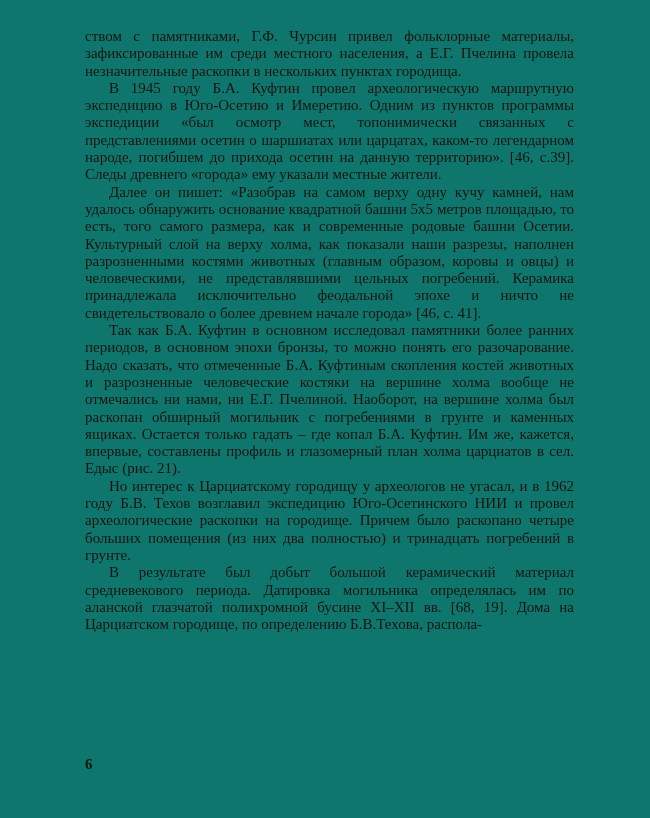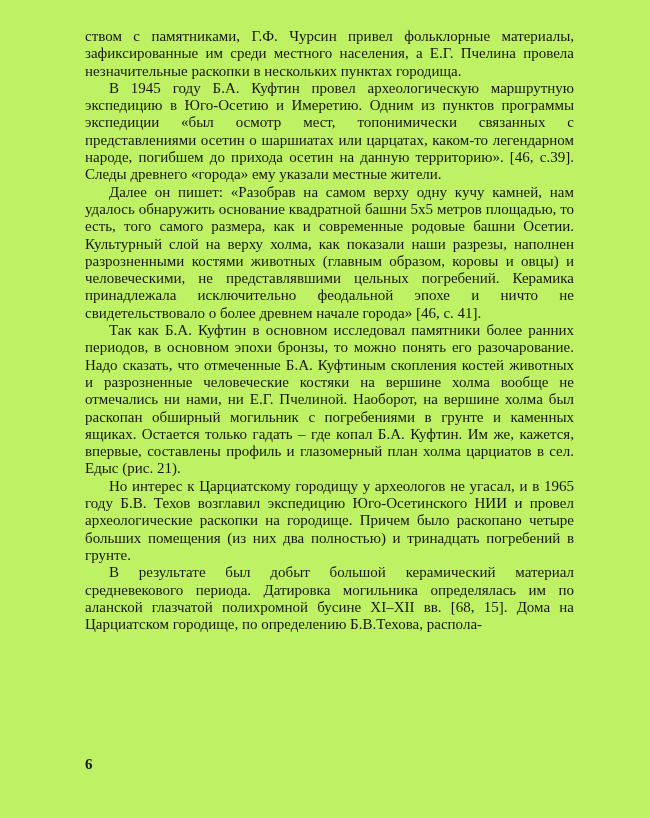--- a/index.html
+++ b/index.html
@@ -9,21 +9,21 @@
   body {
     width: 650px;
     height: 818px;
     background: #f4f4f1;
     font-family: "Liberation Serif", serif;
   }
   .page {
     position: relative;
     width: 650px;
     height: 818px;
-    background: #bef264;
+    background: #0f766e;
     color: #17140f;
     overflow: hidden;
   }
   .text-block {
     position: absolute;
     left: 85px;
     top: 28px;
     width: 489px;
     font-size: 15px;
     line-height: 17.3px;
@@ -47,17 +47,17 @@
 </style>
 </head>
 <body>
 
 <div class="page">
   <div class="text-block">
     <p class="continuation">ством с памятниками, Г.Ф. Чурсин привел фольклорные материалы, зафиксированные им среди местного населения, а Е.Г. Пчелина провела незначительные раскопки в нескольких пунктах городища.</p>
     <p>В 1945 году Б.А. Куфтин провел археологическую маршрутную экспедицию в Юго-Осетию и Имеретию. Одним из пунктов программы экспедиции «был осмотр мест, топонимически связанных с представлениями осетин о шаршиатах или царцатах, каком-то легендарном народе, погибшем до прихода осетин на данную территорию». [46, с.39]. Следы древнего «города» ему указали местные жители.</p>
     <p>Далее он пишет: «Разобрав на самом верху одну кучу камней, нам удалось обнаружить основание квадратной башни 5х5 метров площадью, то есть, того самого размера, как и современные родовые башни Осетии. Культурный слой на верху холма, как показали наши разрезы, наполнен разрозненными костями животных (главным образом, коровы и овцы) и человеческими, не представлявшими цельных погребений. Керамика принадлежала исключительно феодальной эпохе и ничто не свидетельствовало о более древнем начале города» [46, с. 41].</p>
     <p>Так как Б.А. Куфтин в основном исследовал памятники более ранних периодов, в основном эпохи бронзы, то можно понять его разочарование. Надо сказать, что отмеченные Б.А. Куфтиным скопления костей животных и разрозненные человеческие костяки на вершине холма вообще не отмечались ни нами, ни Е.Г. Пчелиной. Наоборот, на вершине холма был раскопан обширный могильник с погребениями в грунте и каменных ящиках. Остается только гадать – где копал Б.А. Куфтин. Им же, кажется, впервые, составлены профиль и глазомерный план холма царциатов в сел. Едыс (рис. 21).</p>
-    <p>Но интерес к Царциатскому городищу у археологов не угасал, и в 1965 году Б.В. Техов возглавил экспедицию Юго-Осетинского НИИ и провел археологические раскопки на городище. Причем было раскопано четыре больших помещения (из них два полностью) и тринадцать погребений в грунте.</p>
-    <p>В результате был добыт большой керамический материал средневекового периода. Датировка могильника определялась им по аланской глазчатой полихромной бусине XI–XII вв. [68, 15]. Дома на Царциатском городище, по определению Б.В.Техова, распола-</p>
+    <p>Но интерес к Царциатскому городищу у археологов не угасал, и в 1962 году Б.В. Техов возглавил экспедицию Юго-Осетинского НИИ и провел археологические раскопки на городище. Причем было раскопано четыре больших помещения (из них два полностью) и тринадцать погребений в грунте.</p>
+    <p>В результате был добыт большой керамический материал средневекового периода. Датировка могильника определялась им по аланской глазчатой полихромной бусине XI–XII вв. [68, 19]. Дома на Царциатском городище, по определению Б.В.Техова, распола-</p>
   </div>
   <div class="page-number">6</div>
 </div>
 
 </body></html>

